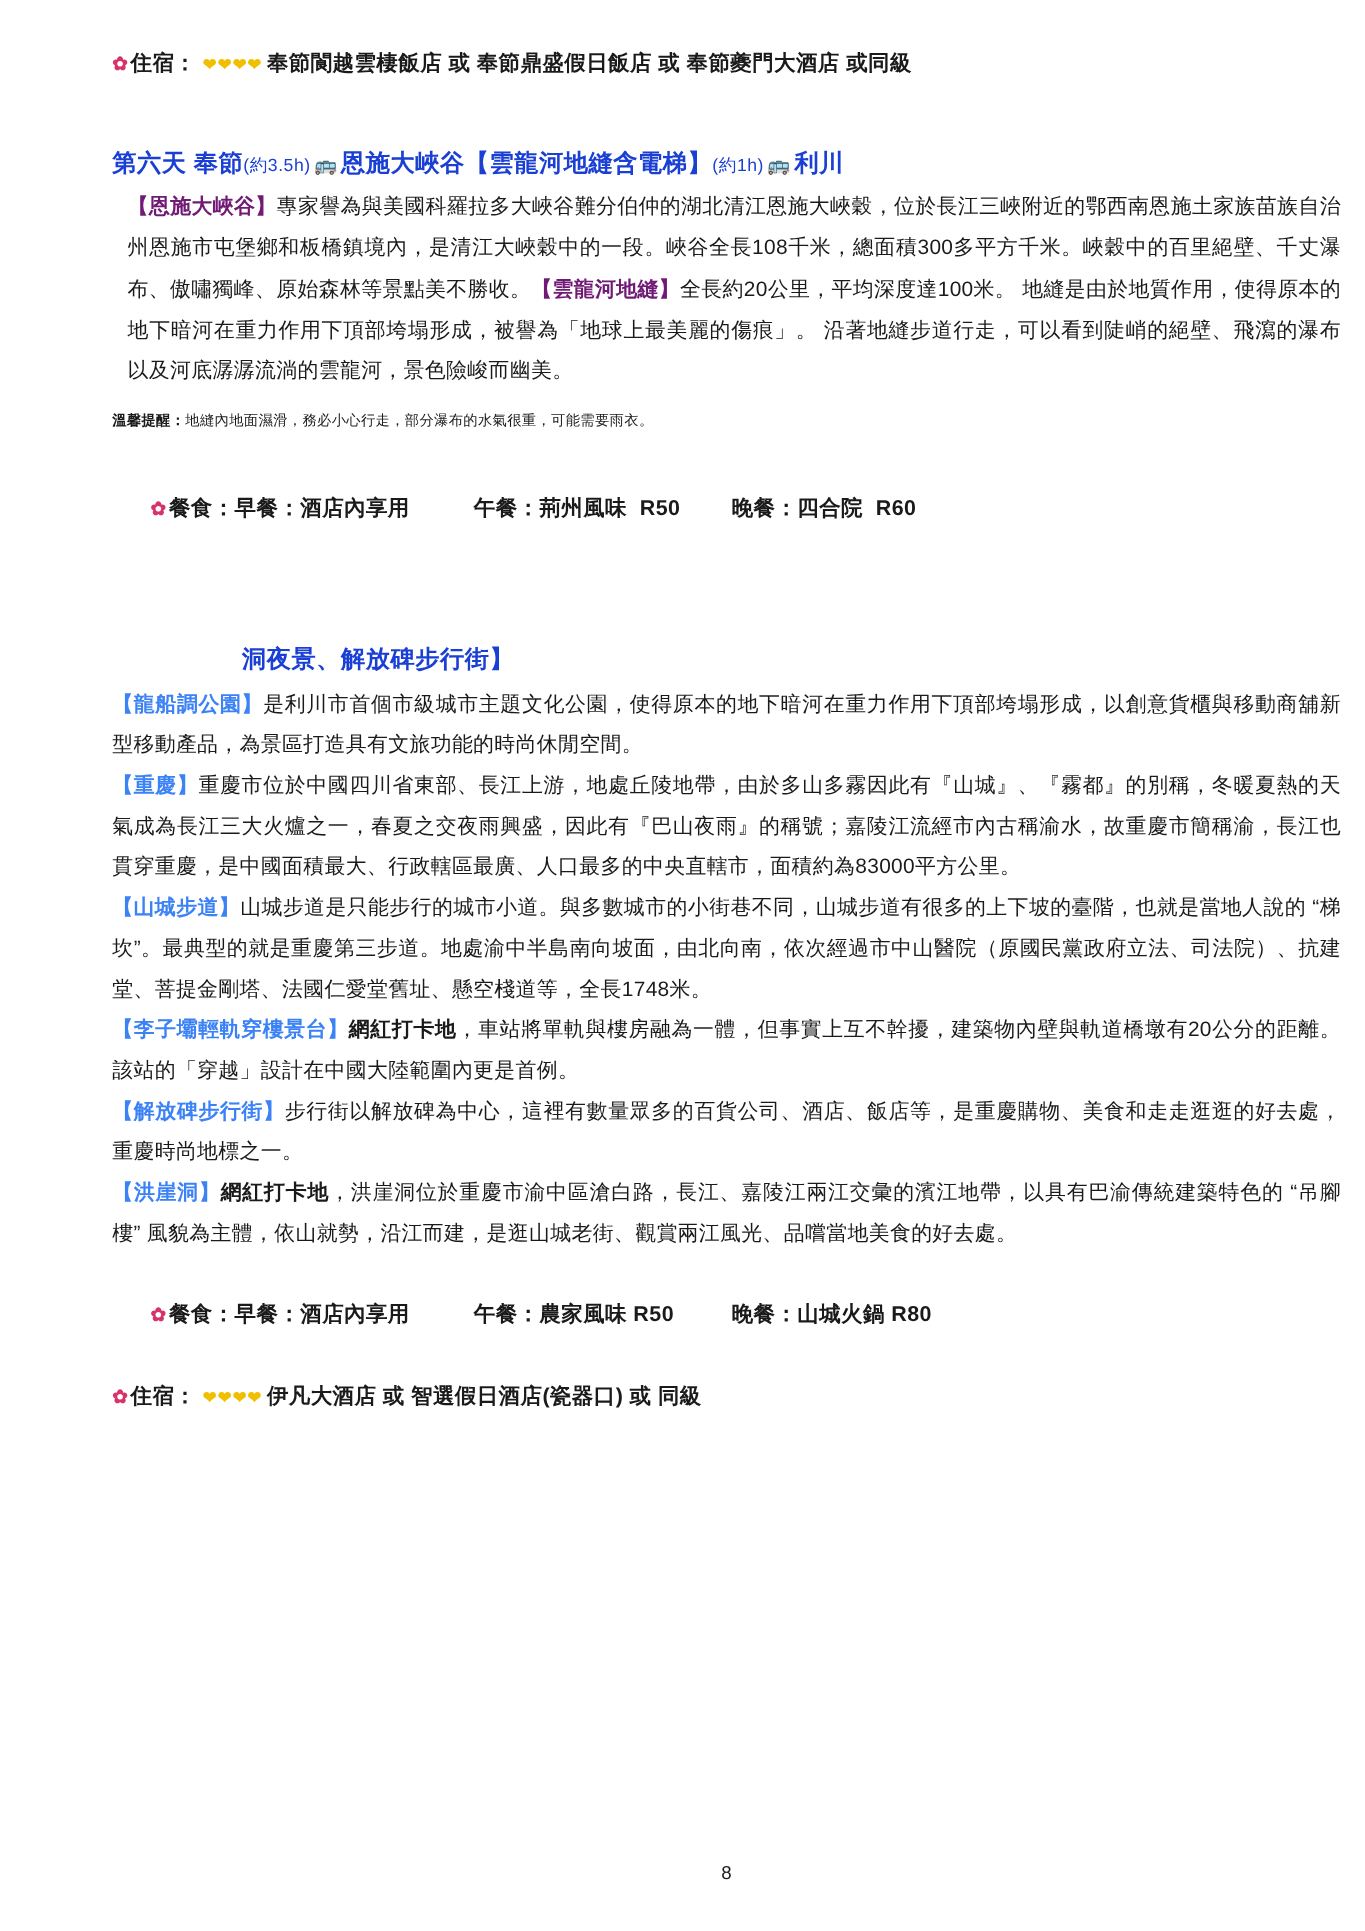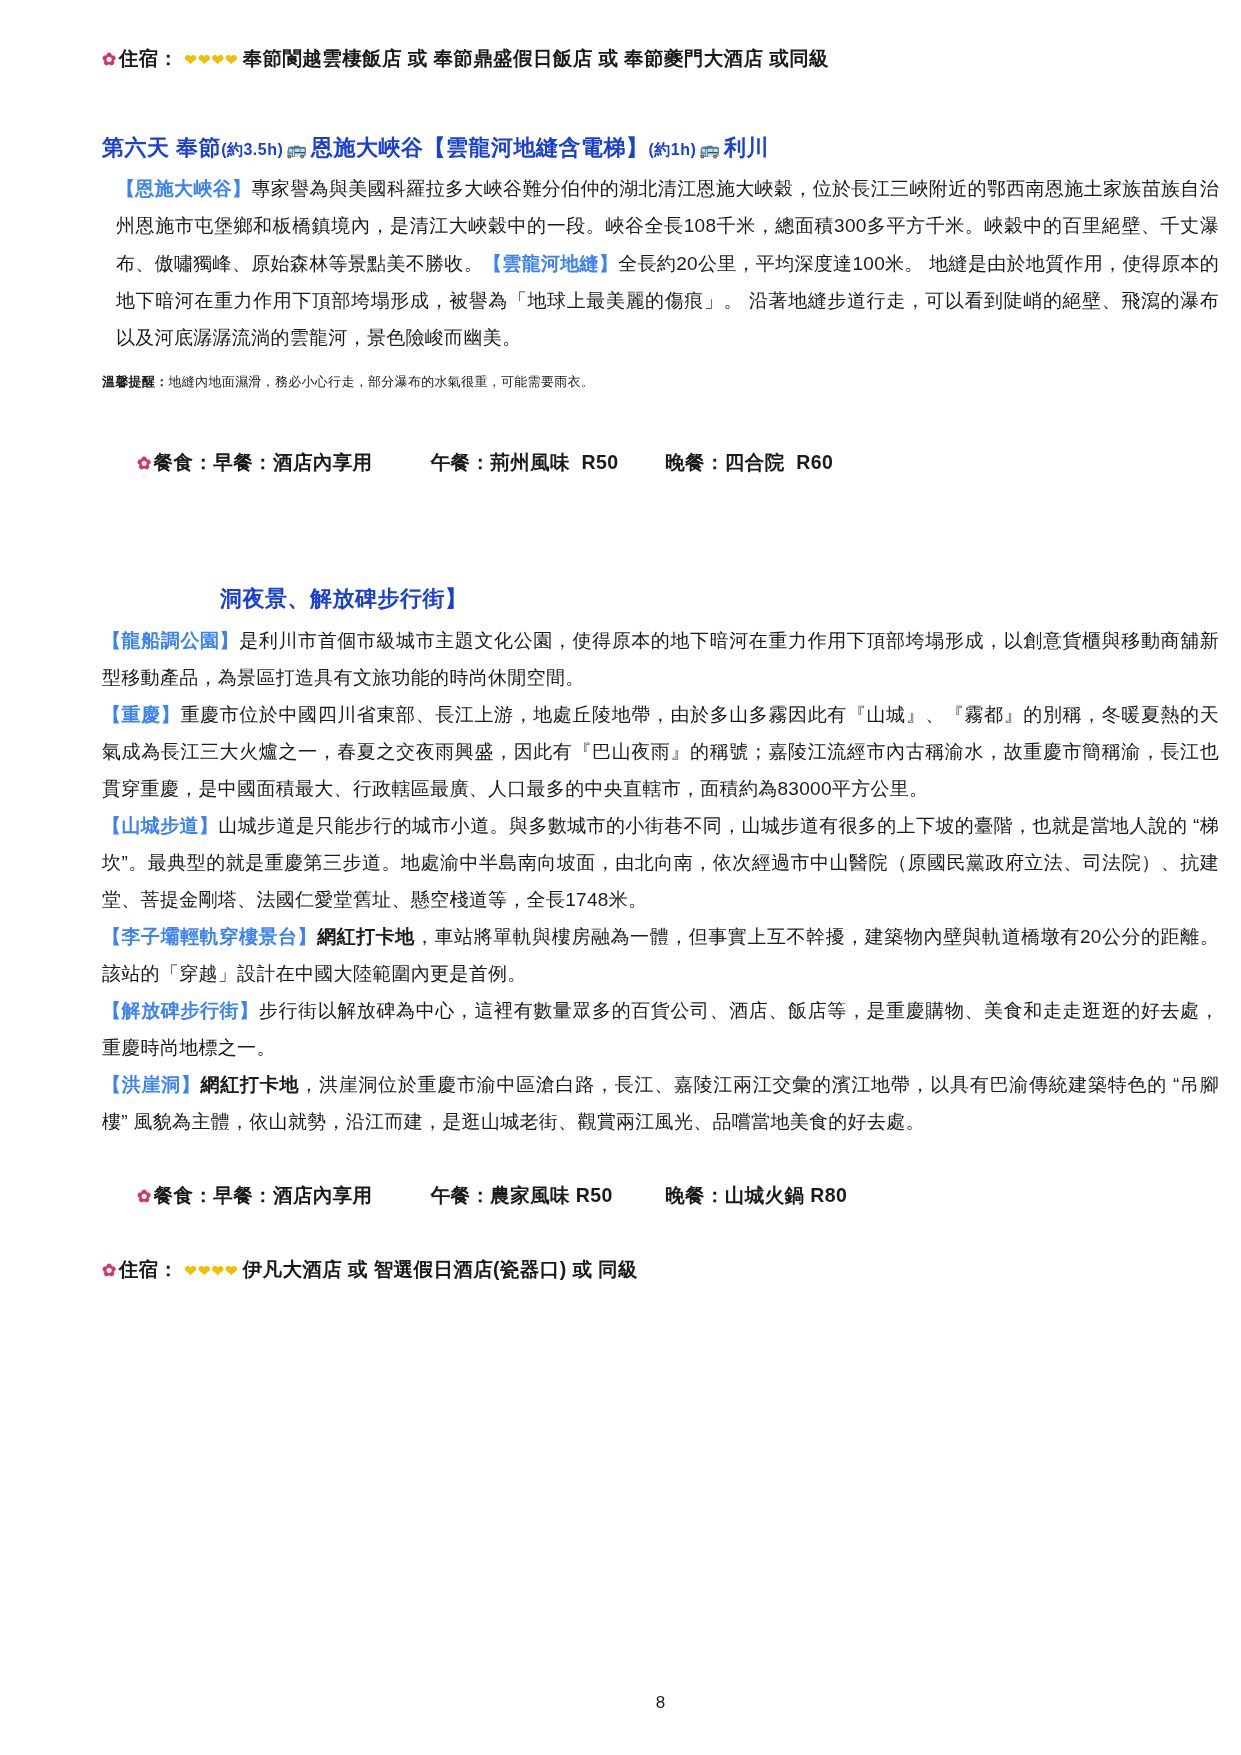--- a/index.html
+++ b/index.html
@@ -44,42 +44,42 @@
 
   .day-head {
     font-size: 22px;
     font-weight: bold;
     color: #1a3fd4;
     line-height: 1.7;
     letter-spacing: 0.5px;
   }
   .day-head .small {
     font-size: 16px;
-    font-weight: bold;
+    font-weight: normal;
   }
   .day-head .bus {
     font-size: 17px;
     color: #222;
     margin: 0 3px;
   }
   .day-head-indent {
     padding-left: 118px;
   }
 
   p.body {
     margin: 0;
     font-size: 19px;
     line-height: 1.95;
     text-align: justify;
     letter-spacing: 0.3px;
     color: #1a1a1a;
   }
   p.body.indent { text-indent: 0; padding-left: 14px; }
   .purple {
-    color: #3b82f6;
+    color: #701a75;
     font-weight: bold;
   }
   .pink {
     color: #3b82f6;
     font-weight: bold;
   }
   .bold { font-weight: bold; }
   .note {
     font-size: 13px;
     line-height: 1.95;

